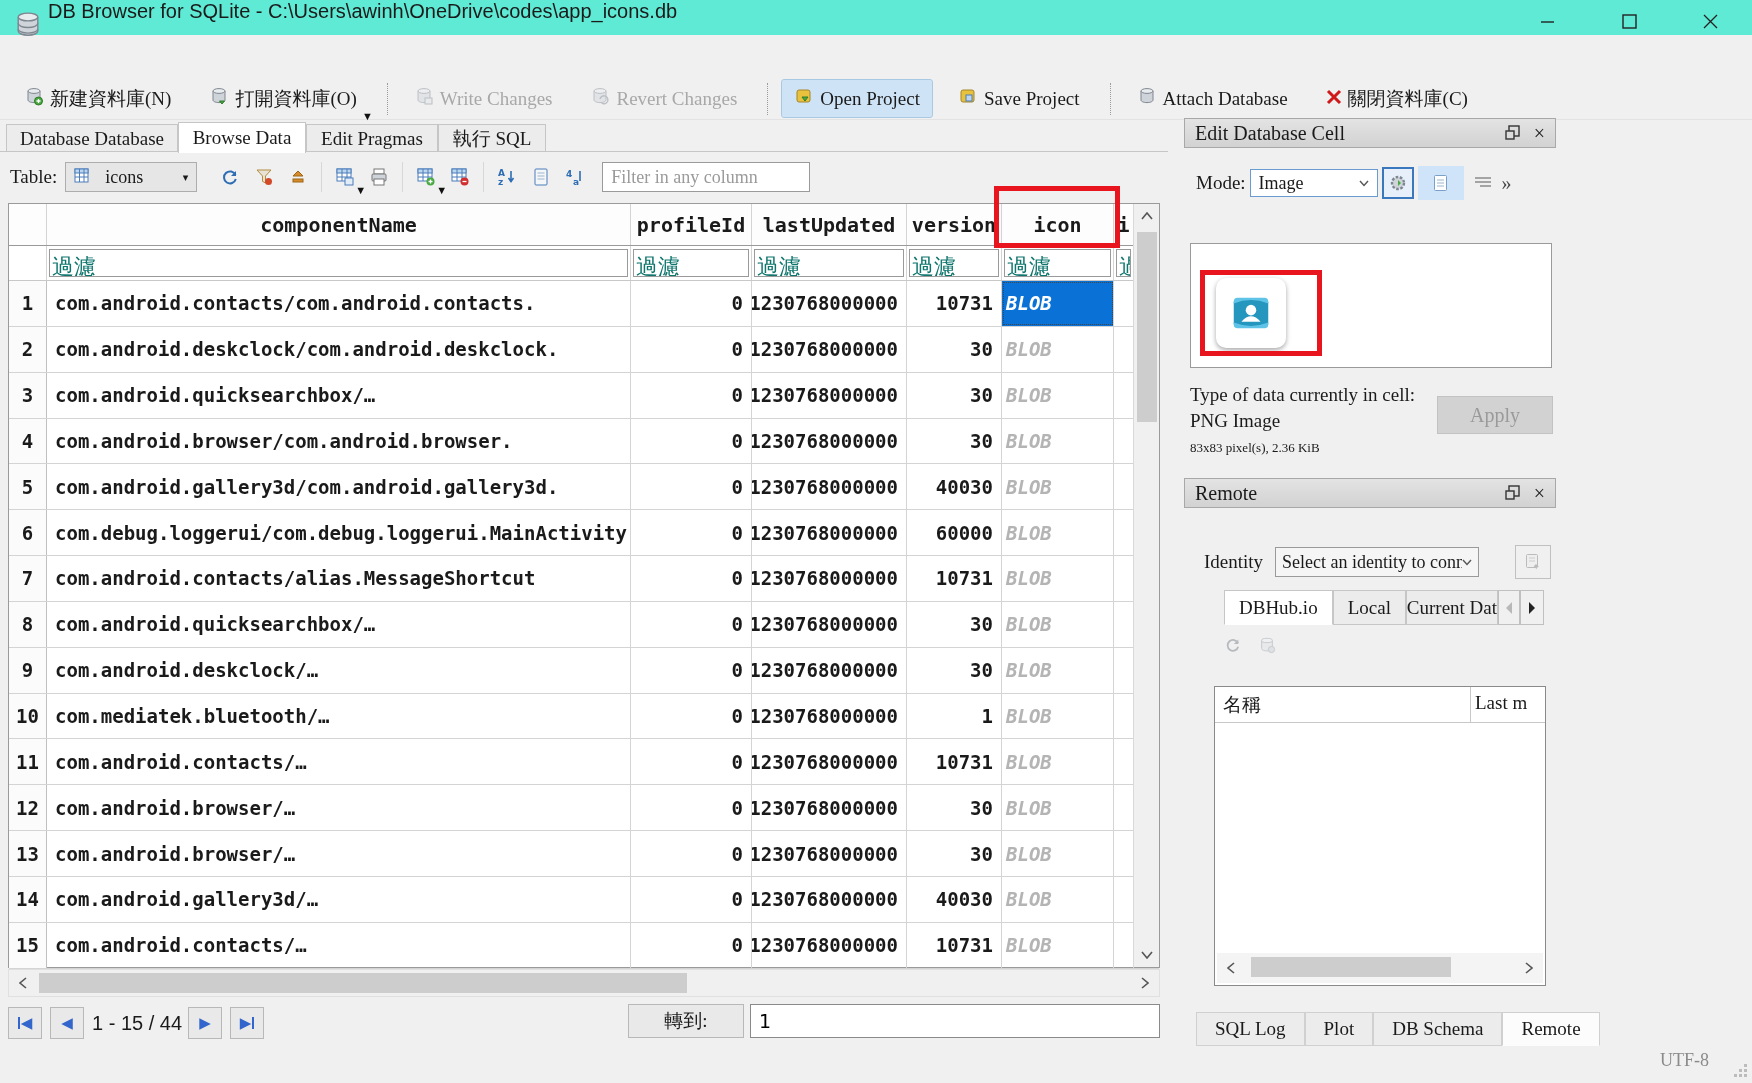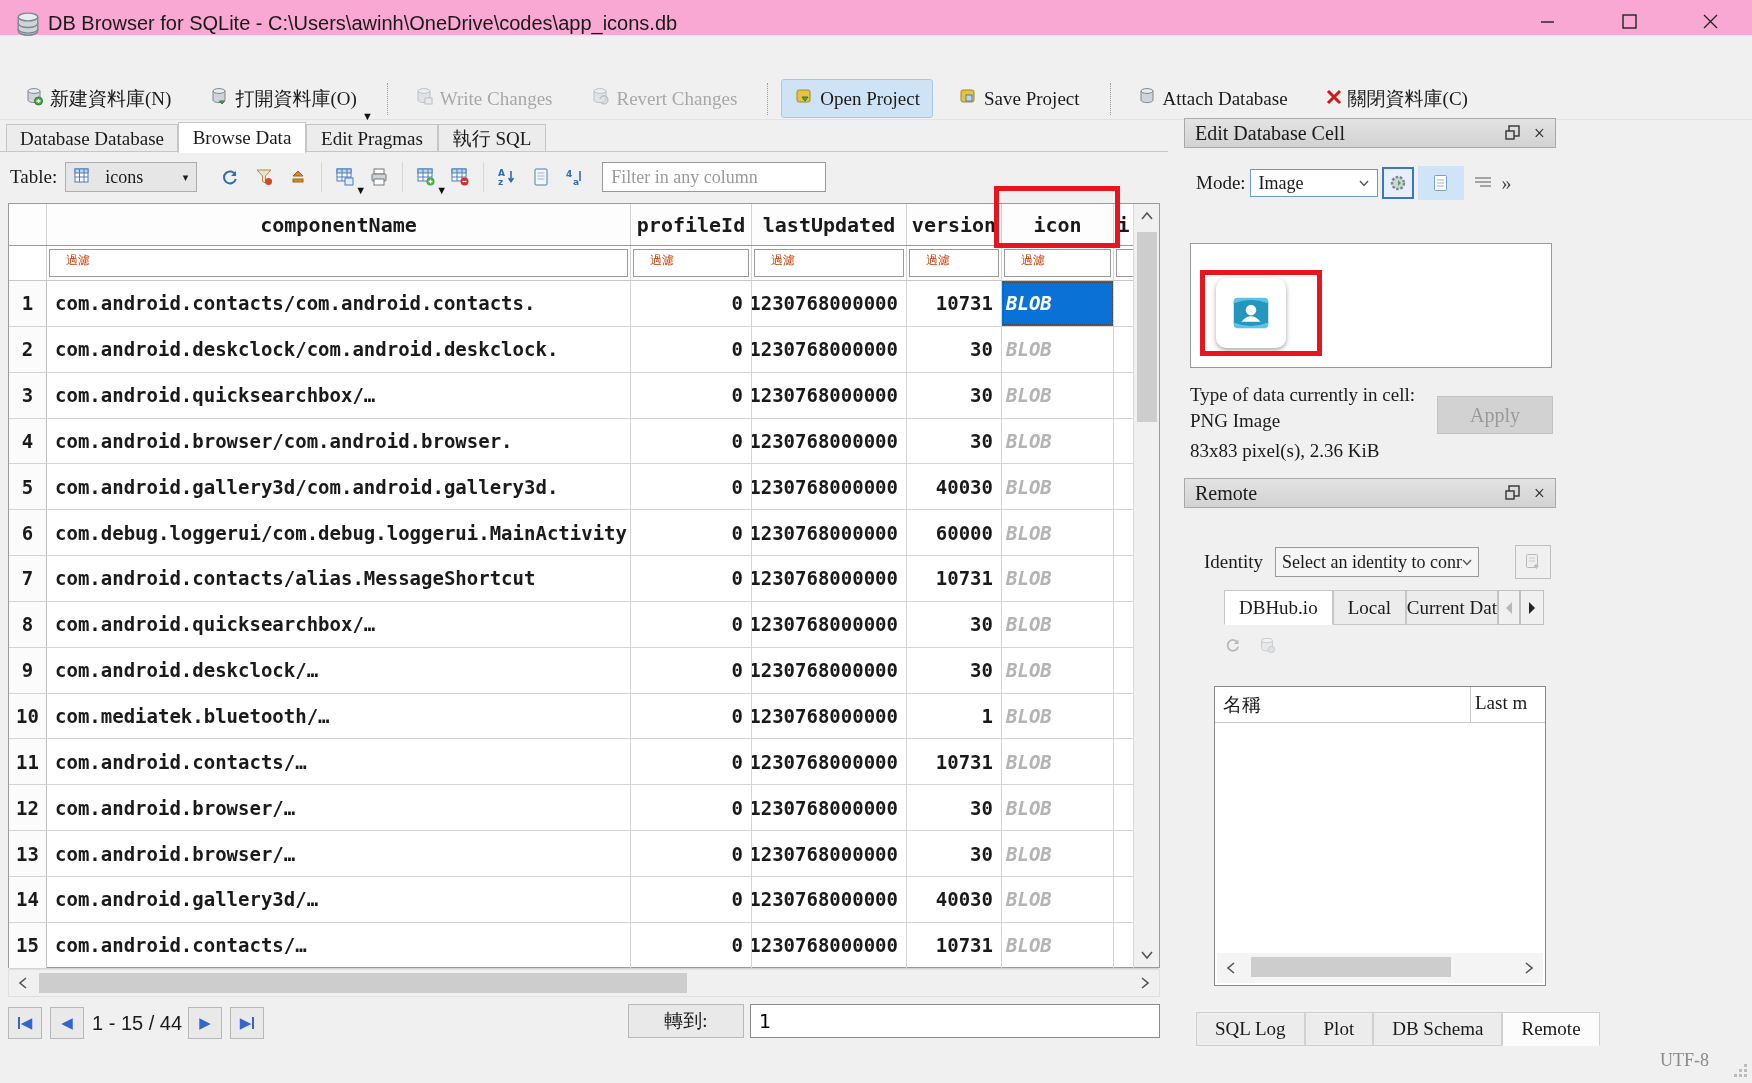--- a/index.html
+++ b/index.html
@@ -4,21 +4,21 @@
 <style>
   * { margin:0; padding:0; box-sizing:border-box; }
   html,body { width:1752px; height:1083px; }
   body { position:relative; background:#f0f0f0; font-family:"Liberation Serif",serif; color:#1a1a1a; overflow:hidden; outline:1px solid #454545; }
   .abs { position:absolute; }
   .sans { font-family:"Liberation Sans",sans-serif; }
   .mono { font-family:"DejaVu Sans Mono",monospace; font-weight:bold; }
   .row { display:flex; align-items:center; }
 
   
-  .titlebar { left:0; top:0; width:1752px; height:36px; background:#f9a8d4; border-bottom:1px solid #f0f0f0; display:flex; align-items:flex-end; }
+  .titlebar { left:0; top:0; width:1752px; height:36px; background:#5eead4; border-bottom:1px solid #f0f0f0; display:flex; align-items:flex-start; }
   .titlebar .apptitle { font-size:20px; margin-left:10px; }
   .wbtn { width:44px; height:34px; display:flex; align-items:center; justify-content:center; }
 
   
   .menubar { left:0; top:48px; width:1752px; height:30px; background:#fff; display:flex; align-items:center; padding-left:8px;margin-top:40px; }
   .menu-item { font-size:18px; padding:2px 12px; }
 
   
   .toolbar { left:0; top:78px; width:1752px; height:42px; background:#f0f0f0; border-bottom:1px solid #e3e3e3; display:flex; align-items:center; padding-left:12px; }
   .tbtn { display:flex; align-items:center; gap:6px; font-size:19px; padding:6px 12px; margin-right:14px; position:relative; border-radius:2px; }
@@ -30,30 +30,30 @@
   
   .mtab { position:absolute; top:124px; height:28px; background:#ececec; border:1px solid #c6c6c6; border-bottom:none; display:flex; align-items:center; justify-content:center; font-size:19px; }
   .mtab.active { background:#fff; height:31px; top:122px; z-index:2; }
   .tabline { left:0; top:151px; width:1168px; height:1px; background:#c6c6c6; }
 
   
   .controls { left:0; top:152px; width:1168px; height:50px; background:#f0f0f0; display:flex; align-items:center; padding-left:10px; }
   .combo { background:#e6e6e6; border:1px solid #adadad; height:30px; display:flex; align-items:center; padding:0 8px; gap:16px; font-size:18px; }
   .ibtn { width:34px; height:30px; display:flex; align-items:center; justify-content:center; position:relative; }
   .isep { width:1px; height:30px; border-left:1px solid #d7d7d7; margin:0 6px; }
-  .filterbox { width:224px; height:30px; border:1px solid #9a9a9a; background:#fff; font-size:18px; font-family:"Liberation Serif",serif; color:#444; padding:0 8px; }
+  .filterbox { width:208px; height:30px; border:1px solid #9a9a9a; background:#fff; font-size:18px; font-family:"Liberation Serif",serif; color:#444; padding:0 8px; }
   .filterbox::placeholder { color:#9a9a9a; }
 
   
   .grid { left:8px; top:203px; width:1152px; height:765px; background:#fff; border:1px solid #9a9a9a; }
   .ghead { display:flex; height:42px; border-bottom:1px solid #9a9a9a; background:#fdfdfd; }
   .ghead .gc { display:flex; align-items:center; justify-content:center; font-size:20px; }
   .gfilter { display:flex; height:35px; border-bottom:1px solid #c8c8c8; }
   .gfilter .gc { padding:3px 2px; }
-  .fcell { width:100%; height:100%; border:1px solid #9a9a9a; background:#fff; color:#c2410c; font-size:12px; padding:2px 16px; overflow:hidden; white-space:nowrap; }
+  .fcell { width:100%; height:100%; border:1px solid #9a9a9a; background:#fff; color:#0f766e; font-size:22px; padding:2px 2px; overflow:hidden; white-space:nowrap; }
   .gc { border-right:1px solid #d4d4d4; overflow:hidden; white-space:nowrap; }
   .w-num{width:38px} .w-name{width:584px} .w-prof{width:121px} .w-upd{width:155px} .w-ver{width:95px} .w-icon{width:112px} .w-part{width:20px}
   .grow { display:flex; height:45.85px; border-bottom:1px solid #d4d4d4; font-size:19px; }
   .grow .gc { display:flex; align-items:center; font-family:"DejaVu Sans Mono",monospace; font-weight:bold; }
   .grow .c-num { justify-content:center; background:#fbfbfb; border-right:1px solid #c0c0c0; }
   .grow .c-left { padding-left:8px; }
   .grow .c-right { justify-content:flex-end; padding-right:8px; }
   .grow .c-blob { padding-left:4px; font-style:italic; color:#b4b4b4; }
   .grow .c-blob.sel { background:#0a72d7; color:#fff; outline:1px dotted #444; outline-offset:-2px; }
 
@@ -558,21 +558,21 @@
     <circle cx="24" cy="21" r="5.5" fill="#fff"></circle>
     <path d="M14 33 q10 -11 20 0 z" fill="#fff"></path>
   </svg>
 </div>
 <div class="redbox" style="left:1200px;top:270px;width:122px;height:86px"></div>
 <div class="abs" style="left:1190px;top:384px;font-size:19px">Type of data currently in cell:</div>
 <div class="abs" style="left:1190px;top:410px;font-size:19px">PNG Image</div>
 <div class="abs applybtn" style="left:1437px;top:396px;width:116px;height:38px">
     <span>Apply</span>
   </div>
-<div class="abs" style="left:1190px;top:440px;font-size:19px">83x83 pixel(s), 2.36 KiB</div>
+<div class="abs" style="left:1190px;top:440px;font-size:13px">83x83 pixel(s), 2.36 KiB</div>
 
 <div class="abs ptitle" style="left:1184px;top:478px;width:372px">
   <span>Remote</span>
   <span class="ptools">
     <span><svg width="15" height="15" viewBox="0 0 15 15">
           <rect x="4" y="1" width="10" height="10" fill="none" stroke="#333" stroke-width="1.4"></rect>
           <rect x="1" y="6" width="8" height="8" fill="#dcdcdc" stroke="#333" stroke-width="1.4"></rect>
         </svg></span>
     <span style="font-size:20px;line-height:14px">×</span>
   </span>

